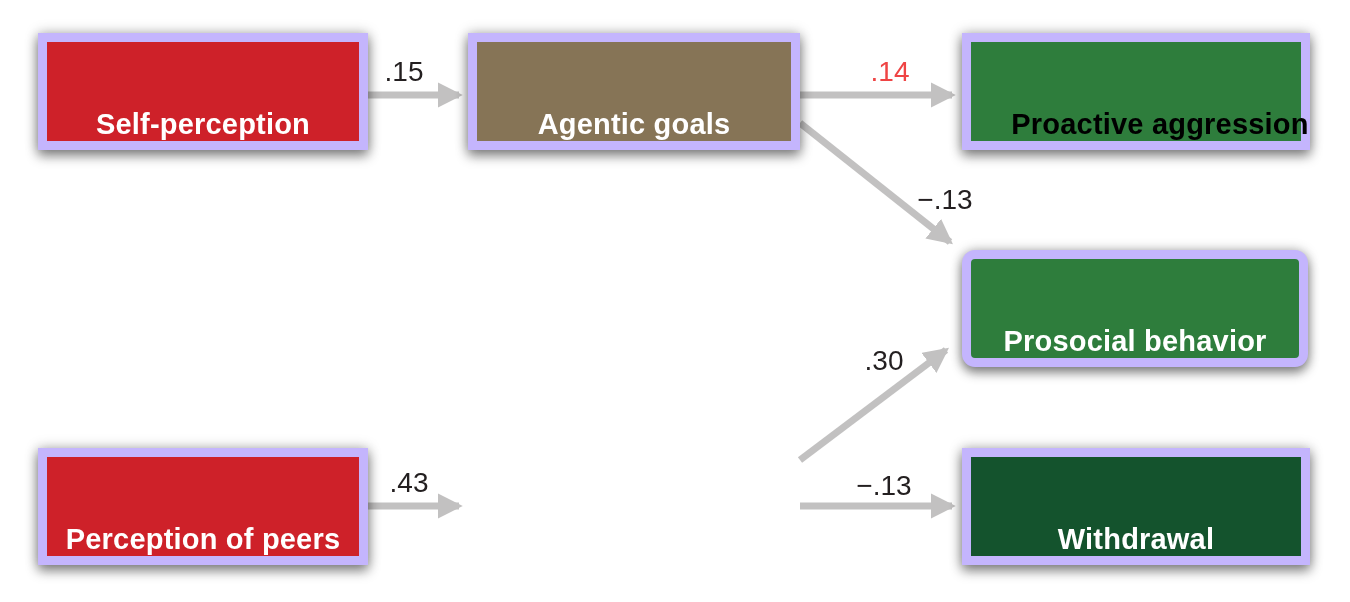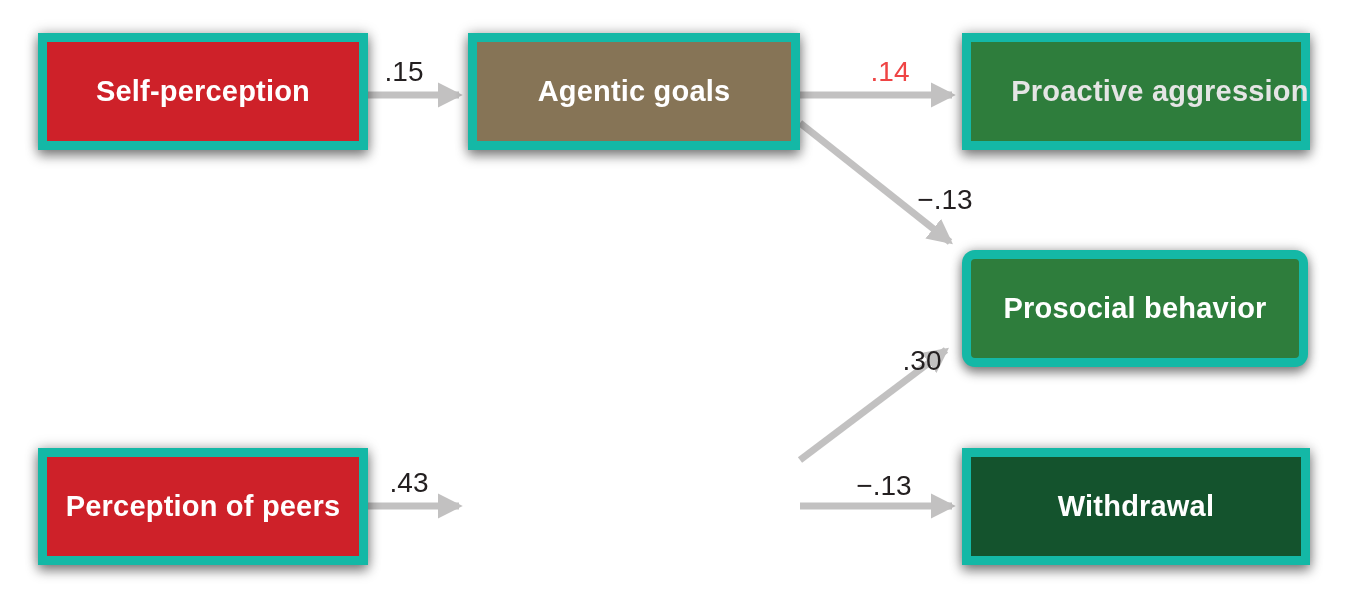--- a/index.html
+++ b/index.html
@@ -18,23 +18,23 @@
   .arrows {
     position: absolute;
     left: 0;
     top: 0;
     width: 1350px;
     height: 602px;
   }
   .node {
     position: absolute;
     box-sizing: border-box;
-    border: 9px solid #14b8a6;
+    border: 9px solid #c4b5fd;
     display: flex;
-    align-items: center;
+    align-items: flex-end;
     justify-content: center;
     box-shadow: 0 6px 11px rgba(0,0,0,0.42), 0 0 12px rgba(0,0,0,0.28);
   }
   .node span {
     color: #ffffff;
     font-weight: bold;
     font-size: 29px;
     letter-spacing: 0.2px;
     white-space: nowrap;
   }
@@ -78,32 +78,32 @@
     <line class="edge-line" x1="800" y1="506" x2="952" y2="506" stroke="#c2c1c1" stroke-width="7" marker-end="url(#ah)"></line>
   </svg>
 
   <div class="node n0" style="background: rgb(206, 33, 41);">
     <span style="color: rgb(255, 255, 255);">Self-perception</span>
   </div>
   <div class="node n1" style="background: rgb(134, 116, 86);">
     <span style="color: rgb(255, 255, 255);">Agentic goals</span>
   </div>
   <div class="node n2" style="background: rgb(46, 125, 60);">
-    <span style="color: #e5e5e5; margin-left: 48px;">Proactive aggression</span>
+    <span style="color: #000000; margin-left: 48px;">Proactive aggression</span>
   </div>
   <div class="node n3" style="background: rgb(46, 125, 60);">
     <span style="color: rgb(255, 255, 255);">Prosocial behavior</span>
   </div>
   <div class="node n4" style="background: rgb(206, 33, 41);">
     <span style="color: rgb(255, 255, 255);">Perception of peers</span>
   </div>
   <div class="node n6" style="background: #14532d;">
     <span style="color: rgb(255, 255, 255);">Withdrawal</span>
   </div>
 
   <div class="coef c0" style="color: rgb(35, 31, 32);">.15</div>
   <div class="coef c1" style="color: #ef4444;">.14</div>
   <div class="coef c2" style="color: rgb(35, 31, 32);">−.13</div>
   <div class="coef c3" style="color: rgb(35, 31, 32);">.43</div>
-  <div class="coef c4" style="color: rgb(35, 31, 32); margin-left: 38px;">.30</div>
+  <div class="coef c4" style="color: rgb(35, 31, 32);">.30</div>
   <div class="coef c5" style="color: rgb(35, 31, 32);">−.13</div>
 
 </div>
 
 </body></html>

